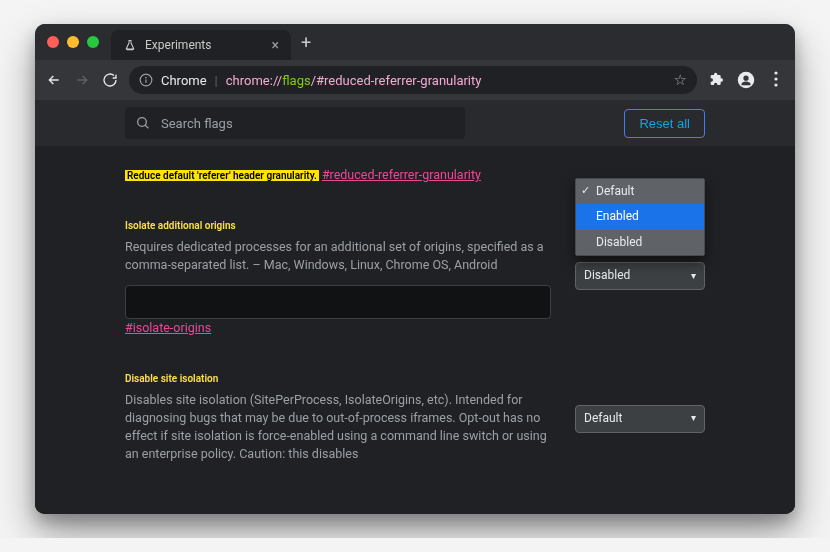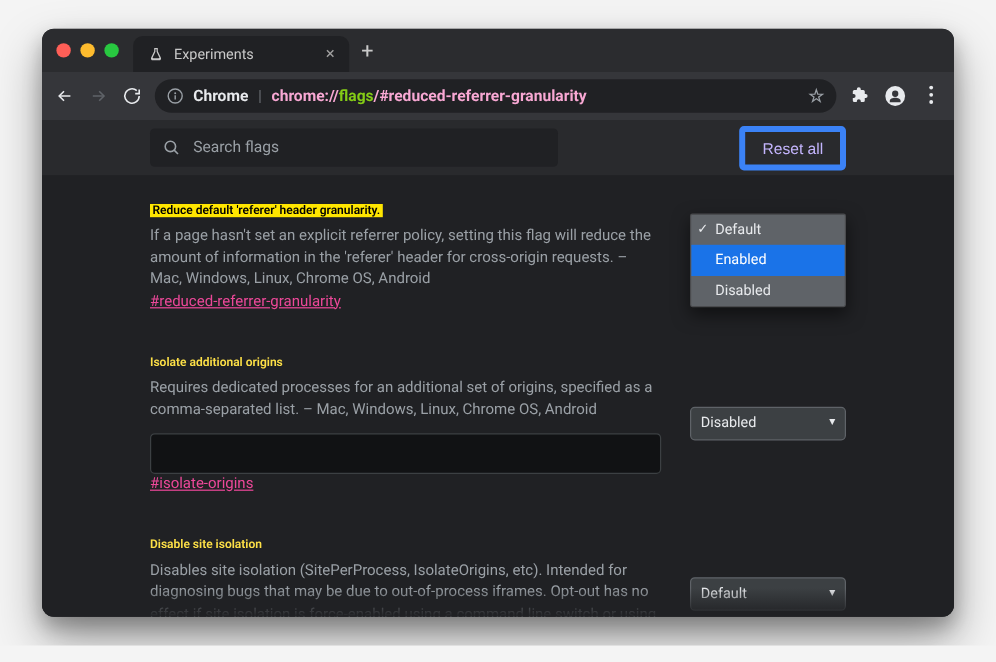--- a/index.html
+++ b/index.html
@@ -65,21 +65,20 @@
     margin-left: 10px;
     cursor: pointer;
   }
   .toolbar {
     height: 40px;
     background: #35363a;
     display: flex;
     align-items: center;
     padding: 0 10px;
     gap: 10px;
-    font-weight: bold;
   }
   .nav-icon {
     color: #9aa0a6;
     width: 18px; height: 18px;
     display: inline-flex; align-items: center; justify-content: center;
     cursor: pointer;
   }
   .nav-icon.disabled { color: #5f6368; cursor: default; }
   .omnibox {
     flex: 1;
@@ -122,23 +121,23 @@
     border-radius: 4px;
     display: flex;
     align-items: center;
     padding: 0 10px;
     gap: 10px;
     color: #9aa0a6;
     font-size: 13px;
   }
   .reset-btn {
     margin-left: auto;
-    border: 5px solid #3b82f6;
+    border: 1px solid #3b82f6;
     background: transparent;
-    color: #c4b5fd;
+    color: #0ea5e9;
     font-size: 13px;
     padding: 6px 14px;
     border-radius: 4px;
     cursor: pointer;
   }
   .flags-area {
     padding: 20px 90px 0 90px;
     color: #bdc1c6;
     font-size: 12.5px;
     line-height: 1.45;
@@ -324,21 +323,20 @@
         <span>Search flags</span>
       </div>
       <button class="reset-btn">Reset all</button>
     </div>
 
     <div class="flags-area">
 
       <div class="flag">
         <div class="flag-left">
           <span class="flag-title hl">Reduce default 'referer' header granularity.</span>
-          <div class="flag-desc">If a page hasn't set an explicit referrer policy, setting this flag will reduce the amount of information in the 'referer' header for cross-origin requests. – Mac, Windows, Linux, Chrome OS, Android</div>
           <span class="flag-anchor">#reduced-referrer-granularity</span>
         </div>
         <div class="flag-right">
           <div class="select-wrap">
             <div class="dropdown">
               <div class="opt checked">Default</div>
               <div class="opt highlight">Enabled</div>
               <div class="opt">Disabled</div>
             </div>
           </div>

